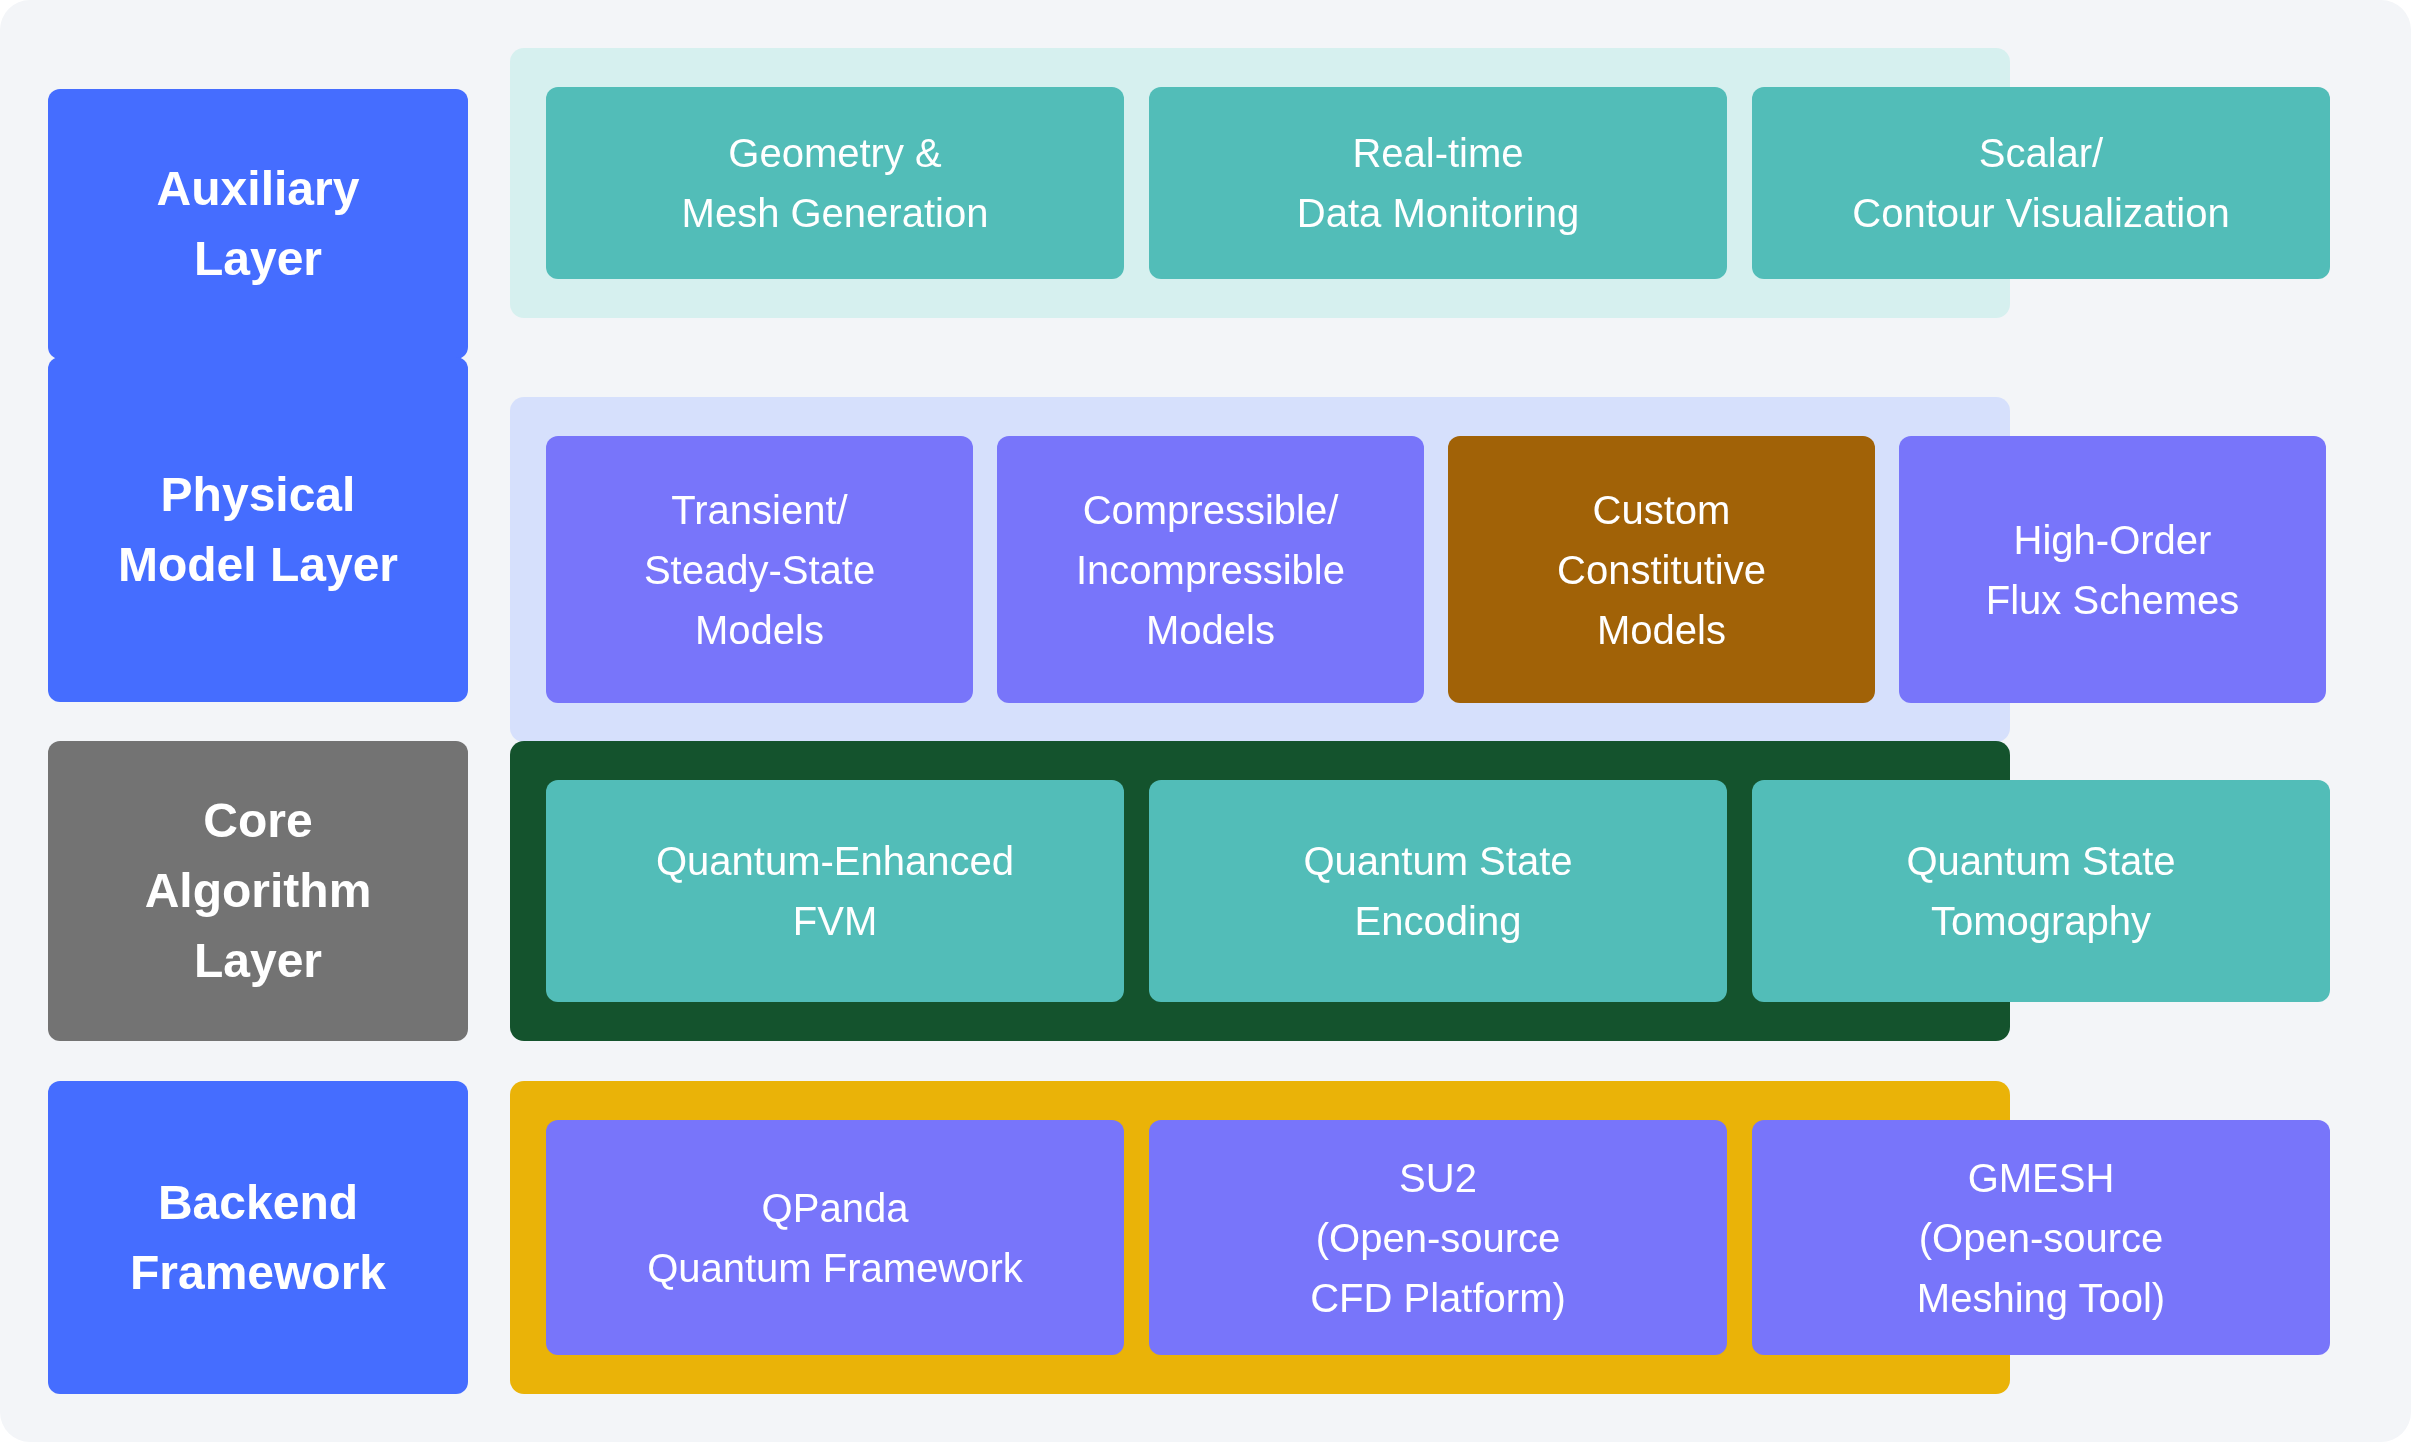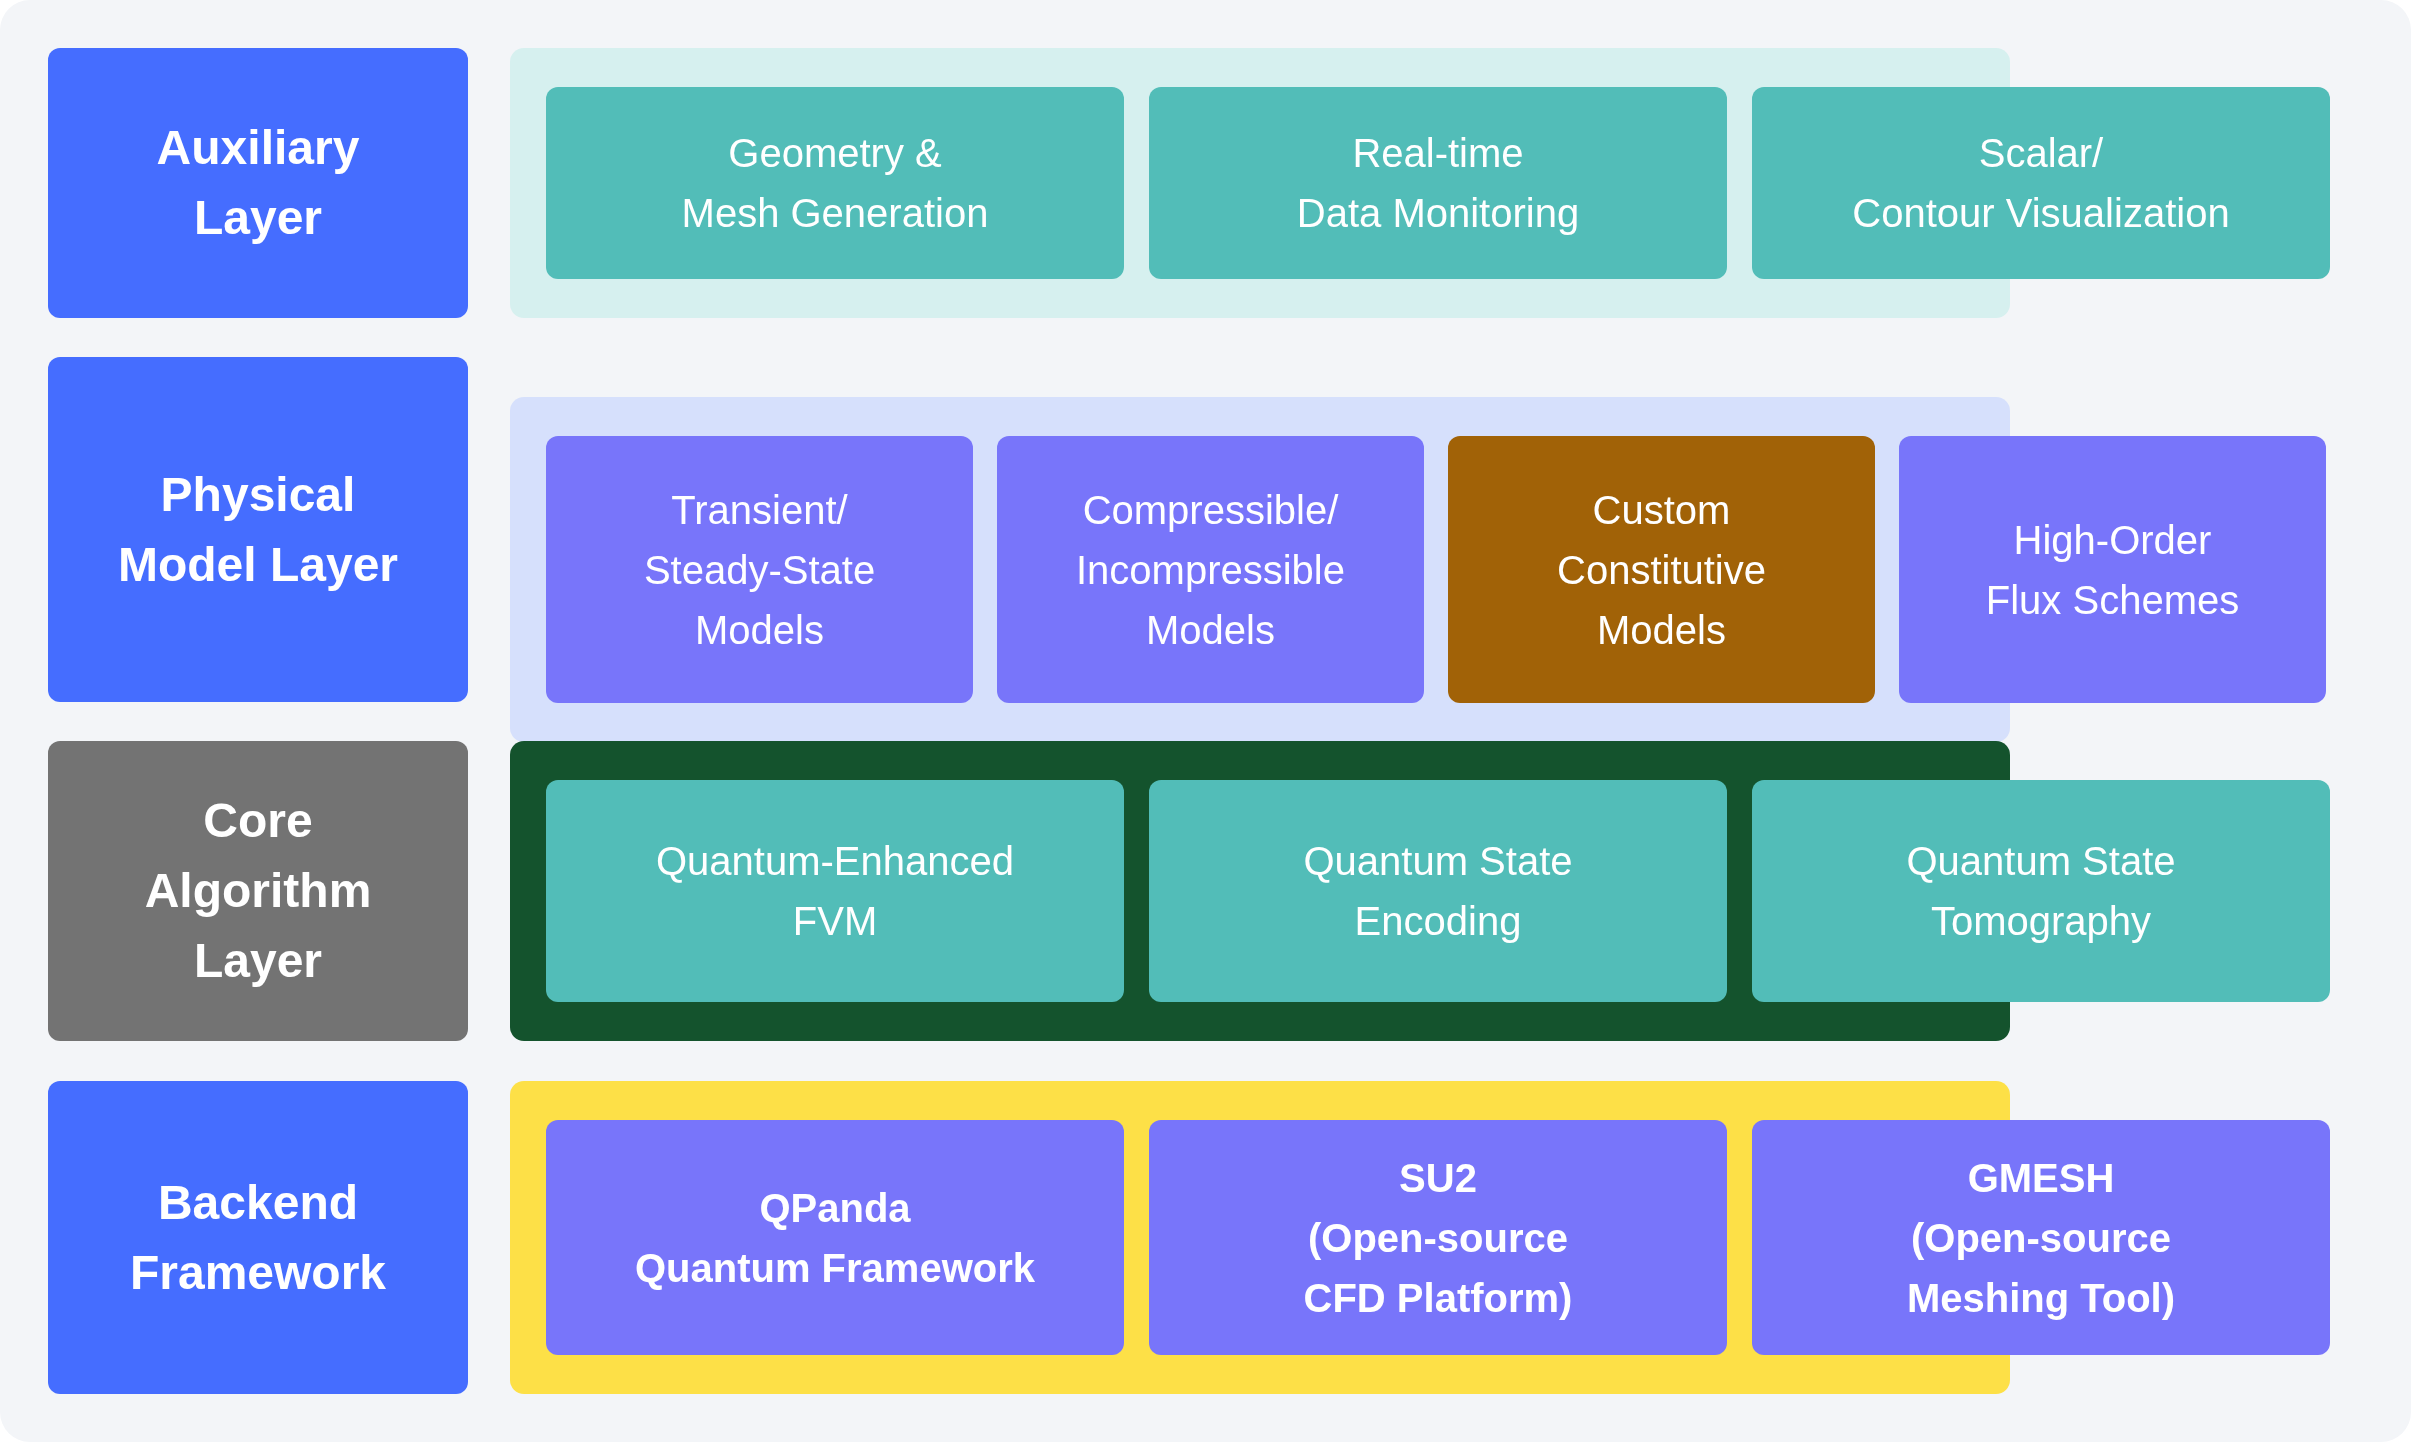--- a/index.html
+++ b/index.html
@@ -87,21 +87,21 @@
     #row-physical { top: 357px; height: 345px; }
     #row-core { top: 741px; height: 300px; }
     #row-backend { top: 1081px; height: 313px; }
   </style>
 </head>
 <body>
 
 <div class="canvas" style="background: rgb(243, 245, 248);">
 
   <div class="row" id="row-auxiliary">
-    <div class="layer-label" style="background: rgb(69, 109, 255); color: rgb(255, 255, 255);">
+    <div class="layer-label" style="background: rgb(69, 109, 255); color: rgb(255, 255, 255); margin-top: 41px;">
       <span>Auxiliary
 Layer</span>
     </div>
     <div class="panel teal three" style="background: rgb(214, 240, 239);">
       <div class="card teal" style="background: rgb(82, 189, 184); color: rgb(255, 255, 255);">
         <span>Geometry &amp;
 Mesh Generation</span>
       </div>
       <div class="card teal" style="background: rgb(82, 189, 184); color: rgb(255, 255, 255);">
         <span>Real-time
@@ -162,21 +162,21 @@
 Tomography</span>
       </div>
     </div>
   </div>
 
   <div class="row" id="row-backend">
     <div class="layer-label" style="background: rgb(69, 109, 255); color: rgb(255, 255, 255);">
       <span>Backend
 Framework</span>
     </div>
-    <div class="panel purple three" style="background: #fde047; font-weight: bold;">
+    <div class="panel purple three" style="background: #eab308;">
       <div class="card purple" style="background: rgb(120, 117, 250); color: rgb(255, 255, 255);">
         <span>QPanda
 Quantum Framework</span>
       </div>
       <div class="card purple" style="background: rgb(120, 117, 250); color: rgb(255, 255, 255);">
         <span>SU2
 (Open-source
 CFD Platform)</span>
       </div>
       <div class="card purple" style="background: rgb(120, 117, 250); color: rgb(255, 255, 255);">

